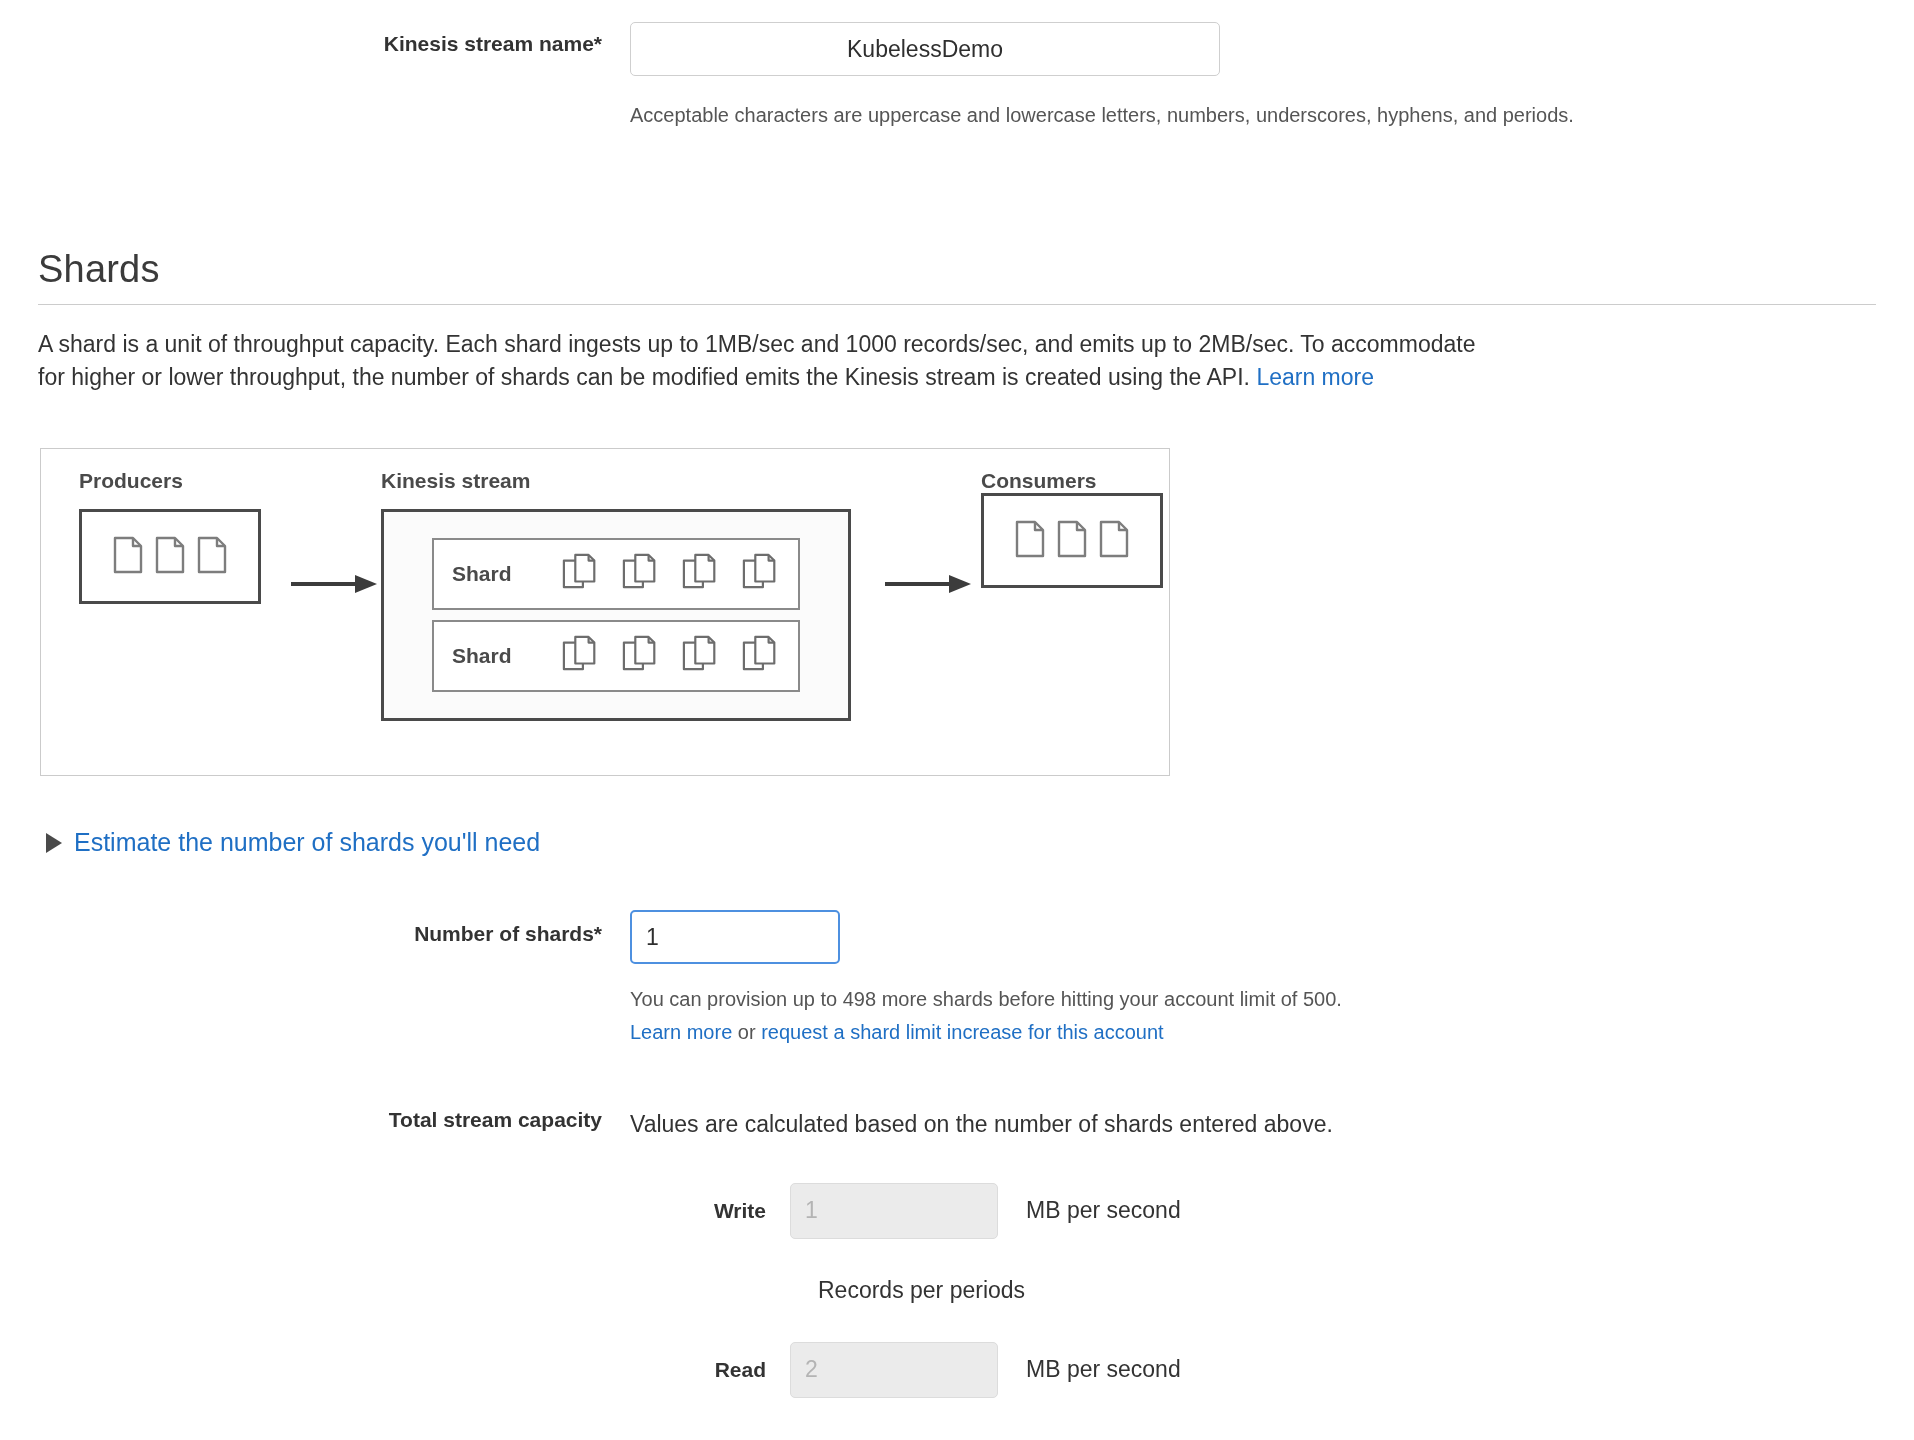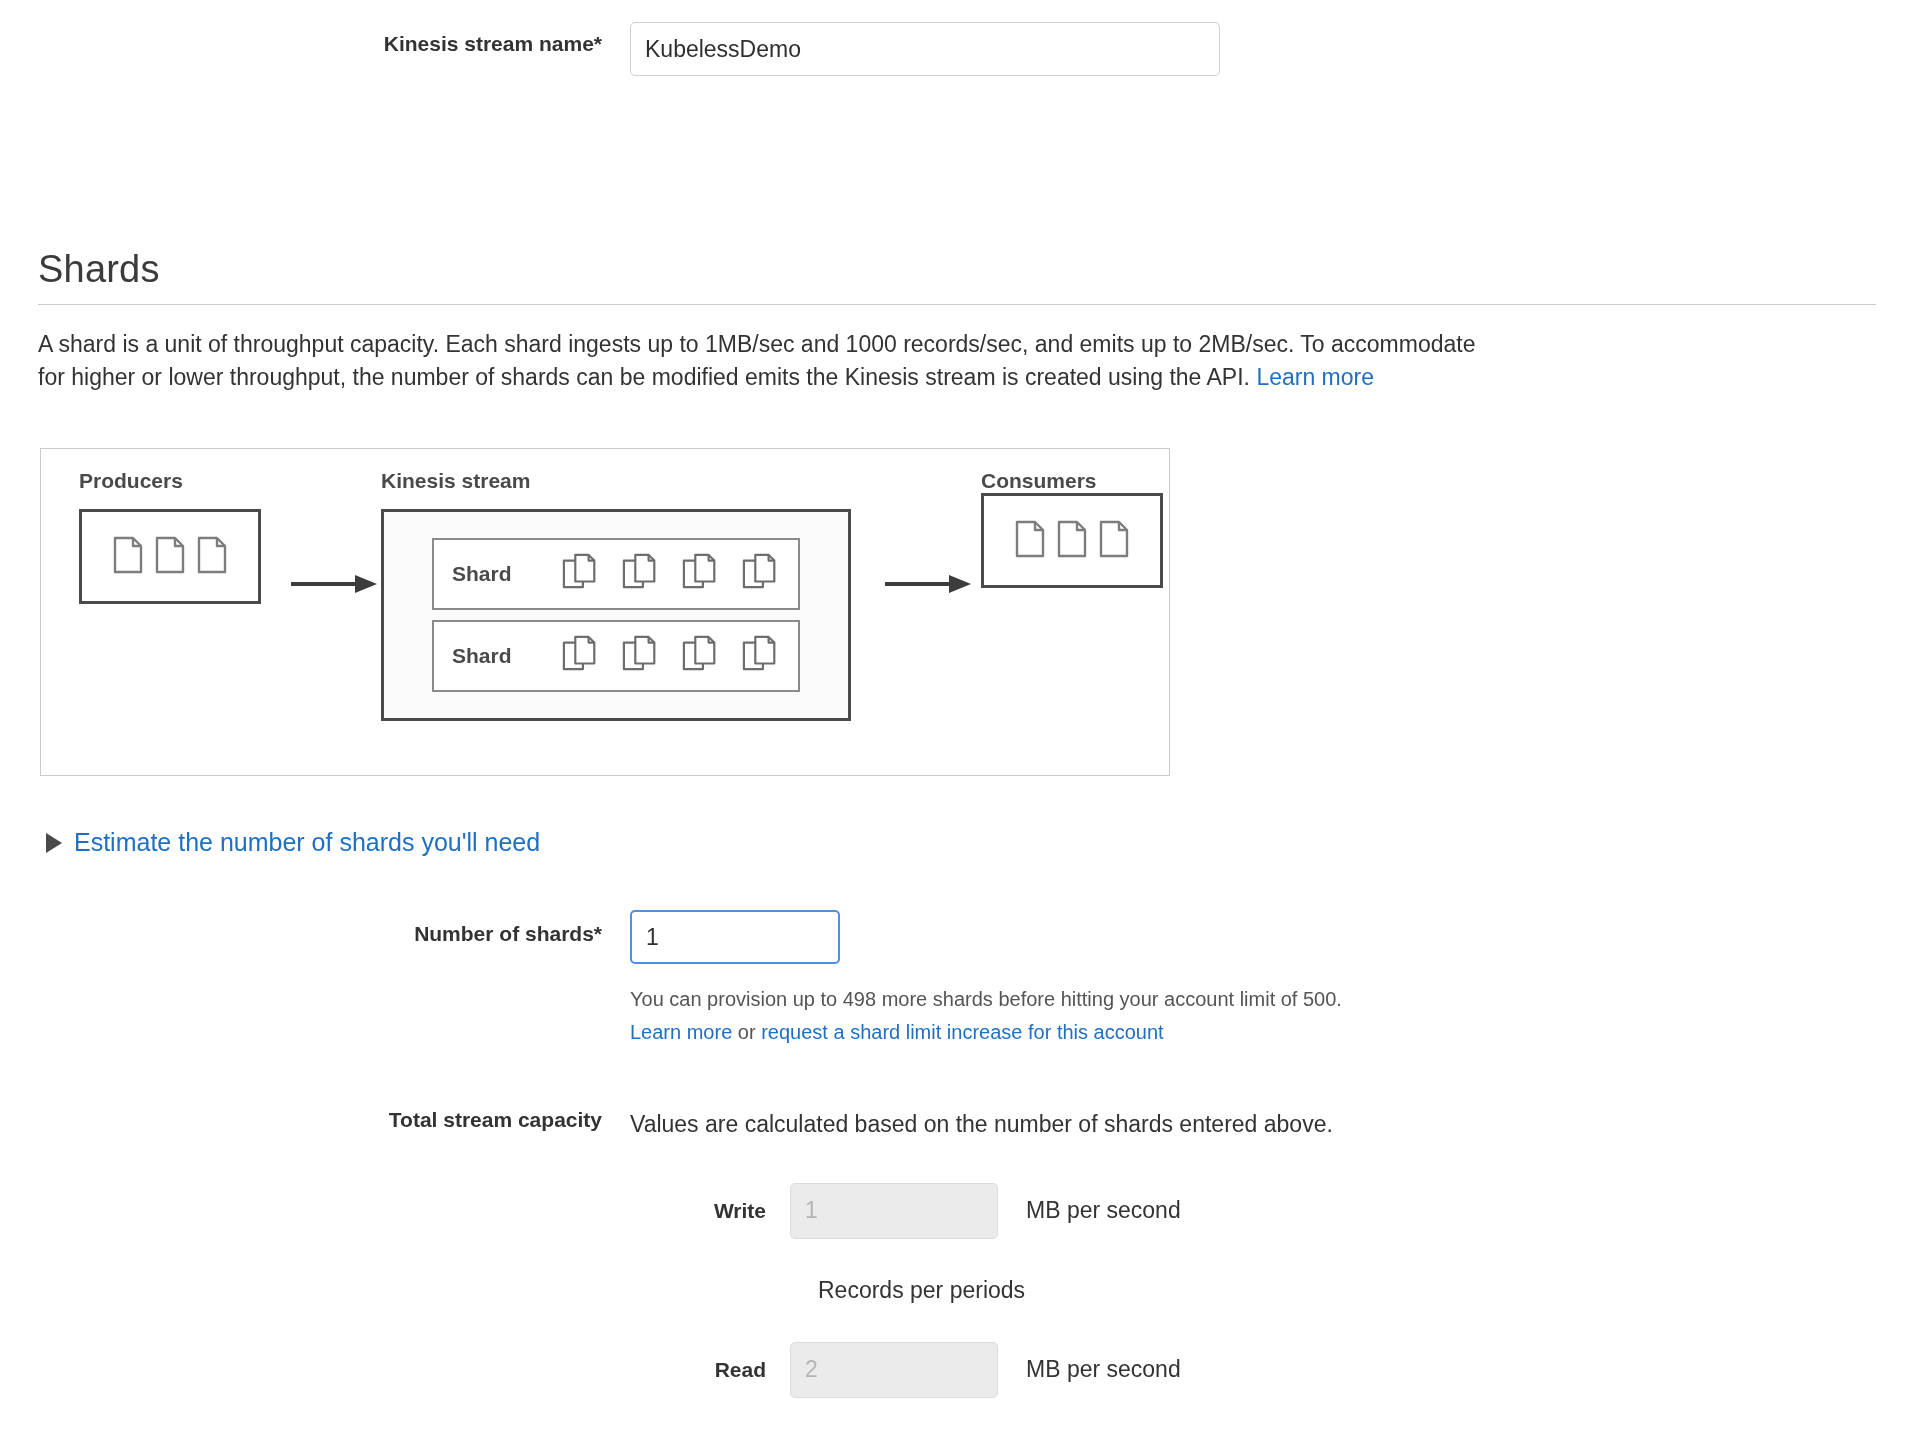--- a/index.html
+++ b/index.html
@@ -150,21 +150,22 @@
     width: 160px; text-align: right; padding-right: 24px;
   }
   .cap-unit { font-size: 23px; color: #333; margin-left: 28px; }
 </style>
 </head>
 <body>
 
 <div class="form-row" style="position:absolute; left:0; top:22px; width:1914px;">
   <div class="row-label" style="width:630px; padding-right:28px; padding-top:10px;">Kinesis stream name*</div>
   <div class="row-field">
-    <input class="text-input" type="text" style="width: 590px; height: 54px;" value="KubelessDemo">
+    <input class="text-input" type="text" style="width: 590px; height: 54px; text-align: center;" value="KubelessDemo">
+    <div class="helper-text" style="margin-top:26px; width:1200px;">Acceptable characters are uppercase and lowercase letters, numbers, underscores, hyphens, and periods.</div>
   </div>
 </div>
 
 <div style="position:absolute; left:38px; top:248px; width:1838px;">
   <h2 class="section-title">Shards</h2>
 </div>
 <div class="section-rule" style="position:absolute; left:38px; top:304px; width:1838px;"></div>
 
 <div class="section-body" style="position:absolute; left:38px; top:328px; width:1850px;">
   <span>A shard is a unit of throughput capacity. Each shard ingests up to 1MB/sec and 1000 records/sec, and emits up to 2MB/sec. To accommodate</span><br>

